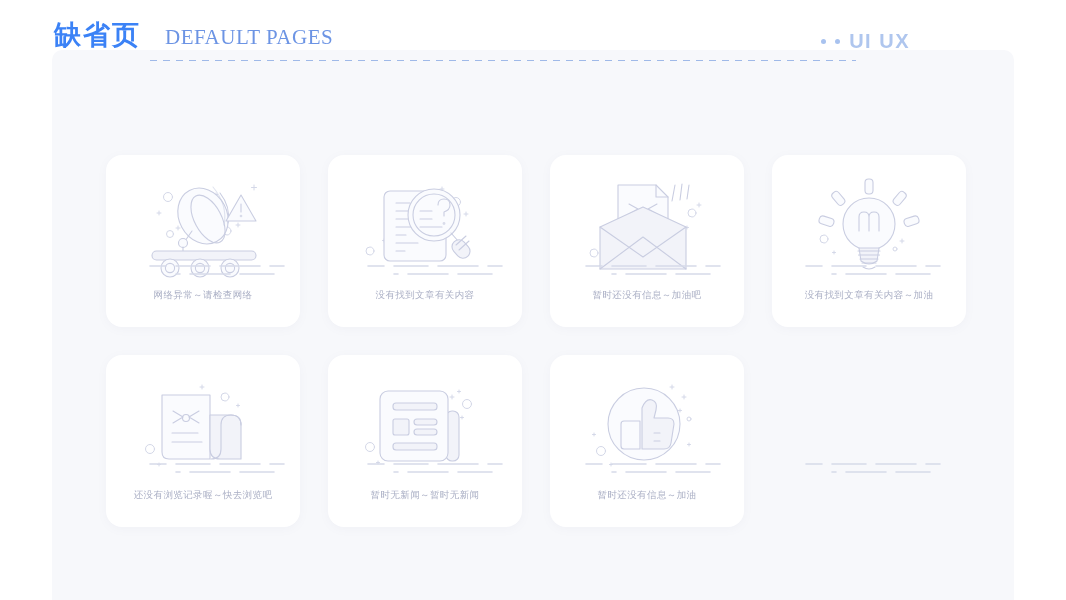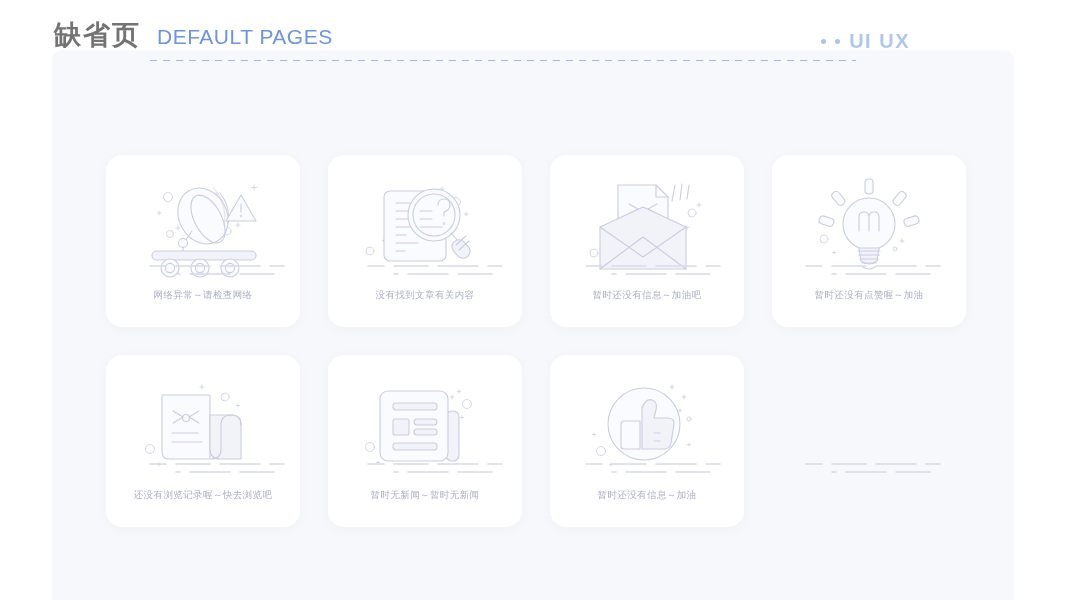--- a/index.html
+++ b/index.html
@@ -28,31 +28,32 @@
     width: 856px; height: 62px;
   }
   .title-row {
     display: flex;
     align-items: baseline;
     height: 44px;
   }
   .title-cn {
     font-size: 27px;
     font-weight: bold;
-    color: #737373;
+    color: #3b82f6;
     letter-spacing: 2px;
     line-height: 1;
   }
   .title-en {
-    margin-left: 16px;
+    margin-left: 24px;
     font-size: 21px;
     color: #6c94e4;
     letter-spacing: 0.5px;
     font-weight: 400;
     line-height: 1;
+    font-family: Liberation Serif, serif;
   }
   .header-right {
     position: absolute;
     right: 0; top: 8px;
     display: flex;
     align-items: center;
     gap: 9px;
   }
   .dot {
     width: 5px; height: 5px;
@@ -230,21 +231,21 @@
         <rect class="fillpale" x="40" y="20" width="8" height="15" rx="3.5" transform="rotate(-40 44 27)"></rect>
         <rect class="fillpale" x="102" y="20" width="8" height="15" rx="3.5" transform="rotate(40 106 27)"></rect>
         <rect class="fillpale" x="28" y="43" width="8" height="15" rx="3.5" transform="rotate(-72 32 50)"></rect>
         <rect class="fillpale" x="114" y="43" width="8" height="15" rx="3.5" transform="rotate(72 118 50)"></rect>
         <circle class="fillpale" cx="75" cy="53" r="26"></circle>
         <path class="ln" d="M65,60 L65,46 q0,-5 5,-5 q5,0 5,5 L75,60 M75,46 q0,-5 5,-5 q5,0 5,5 L85,60"></path>
         <path class="fillpale2" d="M65,77 L85,77 L83,90 q-8,6 -16,0 Z"></path>
         <path class="ln" d="M64,80 h22 M64.5,84 h21 M66,88 h18 M68,92 h14"></path>
         <path class="ln" d="M69,96 q6,4 12,0"></path>
       </svg>
-      <div class="caption">暂时还没有点赞喔～加油</div>
+      <div class="caption">没有找到文章有关内容～加油</div>
     </div>
 
     <div class="card">
       <svg class="illus" viewBox="0 0 150 108">
         <circle class="ln-t" cx="22" cy="78" r="4.5"></circle>
         <circle class="ln-t" cx="97" cy="26" r="4"></circle>
         <path class="ln-t" d="M74,14 l0,4 M72,16 l4,0"></path>
         <path class="ln-t" d="M110,33 l0,3 M108.5,34.5 l3,0"></path>
         <path class="ln-t" d="M31,92 l0,3 M29.5,93.5 l3,0"></path>
         <path class="fillpale" d="M34,24 L82,24 L82,88 L41,88 q-7,0 -7,-7 Z"></path>

